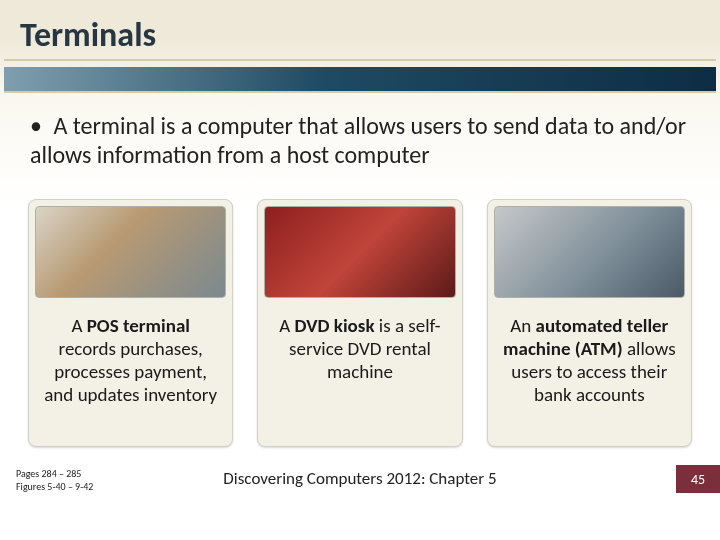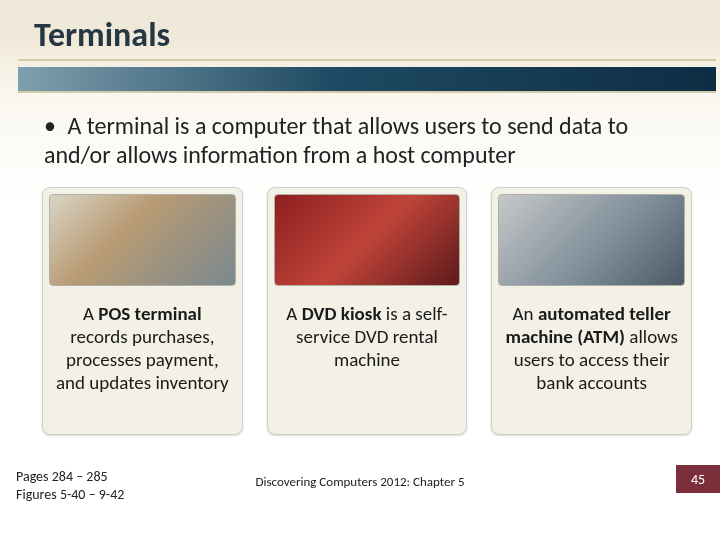--- a/index.html
+++ b/index.html
@@ -1,21 +1,20 @@
 <!DOCTYPE html>
 <html><head>
 <meta charset="utf-8">
 <style>
   * { box-sizing: border-box; margin: 0; padding: 0; }
   html, body { width: 720px; height: 540px; overflow: hidden; font-family: Calibri, "Segoe UI", Arial, sans-serif; }
   .slide {
     width: 720px; height: 505px;
     background: linear-gradient(to bottom, #efe9d9 0%, #efe9d9 8%, #faf7ef 18%, #ffffff 40%);
     position: relative;
-    padding-left: 14px;
   }
   .title {
     padding: 14px 0 4px 20px;
     font-size: 34px;
     font-weight: 700;
     color: #263642;
   }
   .bar {
     height: 24px;
     margin: 6px 4px 0 4px;
@@ -25,21 +24,21 @@
   .bullet {
     padding: 18px 30px 10px 30px;
     font-size: 24px;
     color: #222;
   }
   .bullet .marker { display:inline-block; width:18px; }
   .cards {
     display: flex;
     gap: 24px;
     padding: 0 28px;
-    margin-top: 8px;
+    margin-top: 20px;
   }
   .card {
     flex: 1 1 0;
     background: #f3f1e6;
     border: 1px solid #cfd0c7;
     border-radius: 8px;
     box-shadow: 0 1px 2px rgba(0,0,0,0.15);
     overflow: hidden;
   }
   .card .img {
@@ -56,30 +55,30 @@
   .card .img.dvd { background: linear-gradient(135deg,#8d1f1f 0%, #c0443a 50%, #5c1a1a 100%); }
   .card .txt {
     padding: 10px 12px 18px 12px;
     text-align: center;
     font-size: 19px;
     color: #1a1a1a;
     min-height: 142px;
   }
   .footer-left {
     position: absolute;
-    left: 16px; bottom: 2px;
-    font-size: 14px;
+    left: 16px; bottom: 12px;
+    font-size: 10px;
     color: #222;
     line-height: 1.25;
   }
   .footer-center {
     position: absolute;
     left: 0; right: 0; bottom: 16px;
     text-align: center;
-    font-size: 13px;
+    font-size: 17px;
     color: #222;
   }
   .pagebox {
     position: absolute;
     right: 0; bottom: 12px;
     width: 44px; height: 28px;
     background: #7b2f3b;
     color: #fff;
     font-size: 14px;
     font-weight: 400;

